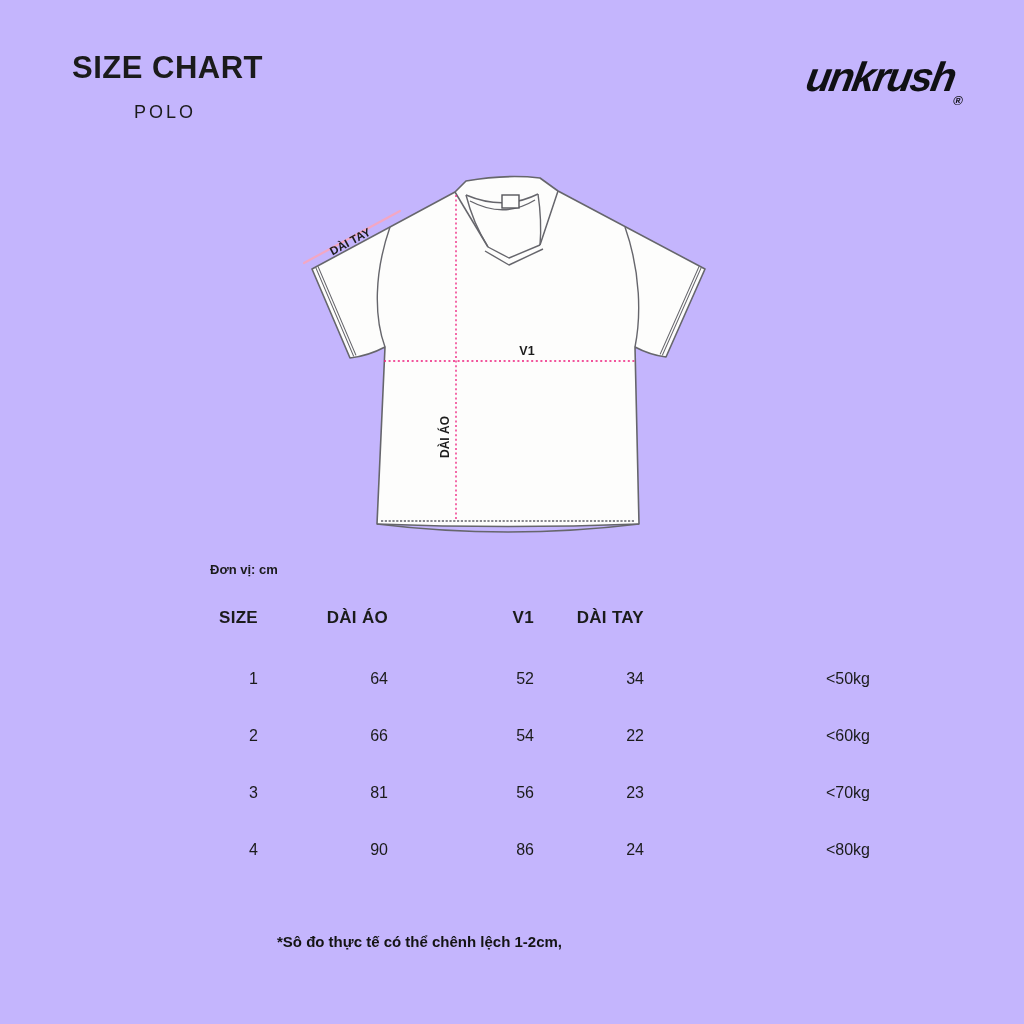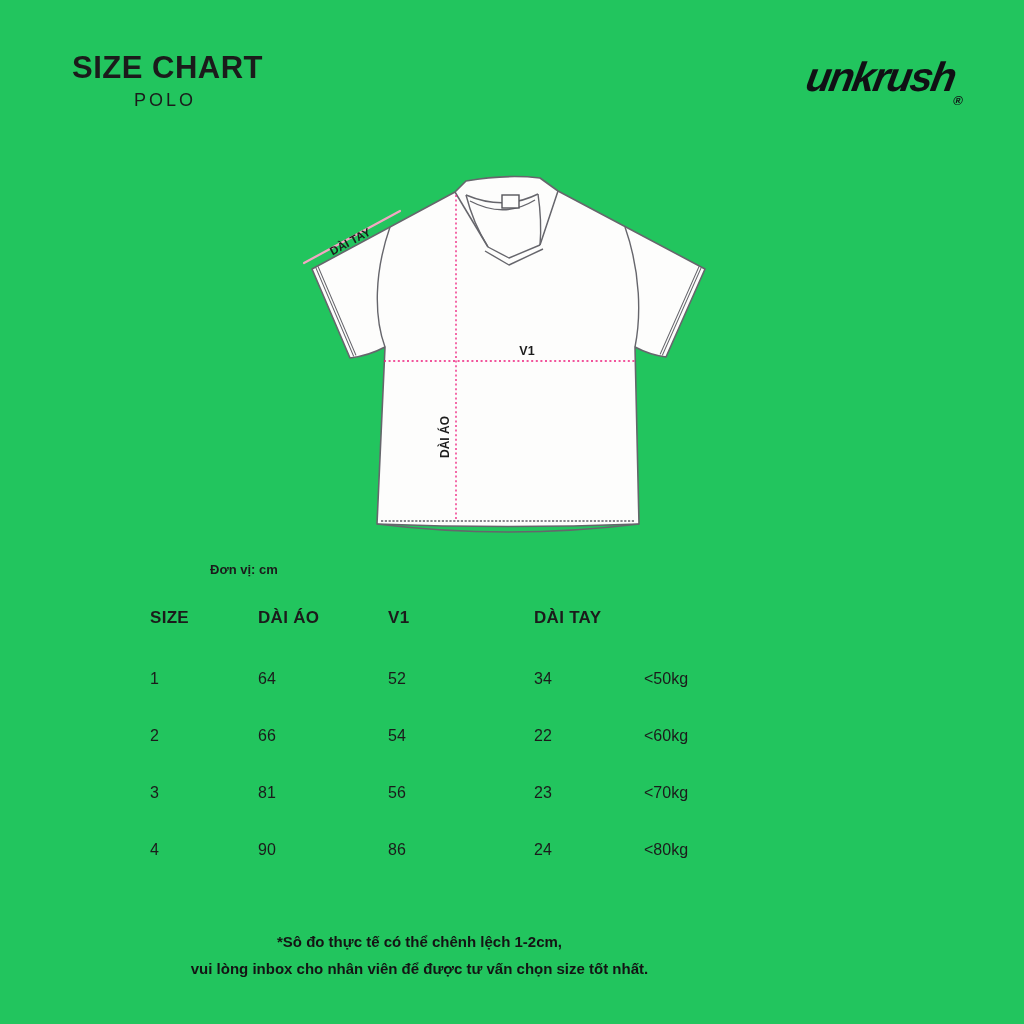--- a/index.html
+++ b/index.html
@@ -1,41 +1,41 @@
 <!DOCTYPE html>
 <html><head>
 <meta charset="utf-8">
 <style>
   html,body{margin:0;padding:0;background:#fafaf8;}
   .canvas{
-    position:relative;width:1024px;height:1024px;background:#22c55e;
+    position:relative;width:1024px;height:1024px;background:#c4b5fd;
     font-family:"Liberation Sans","DejaVu Sans",sans-serif;color:#1b1b1b;overflow:hidden;
   }
   
   .title-block{position:absolute;left:72px;top:50px;width:186px;text-align:center;}
   .title{font-size:31px;font-weight:700;letter-spacing:.5px;white-space:nowrap;}
-  .subtitle{font-size:18px;font-weight:400;letter-spacing:3px;margin-top:4px;}
+  .subtitle{font-size:18px;font-weight:400;letter-spacing:3px;margin-top:16px;}
   .logo{
     position:absolute;right:58px;top:54px;
     font-style:italic;font-weight:800;font-size:41px;letter-spacing:-2px;
     transform:skewX(-10deg);white-space:nowrap;color:#101014;
   }
   .logo .reg{font-size:13px;font-weight:700;letter-spacing:0;margin-left:3px;vertical-align:-14px;font-style:normal;}
   
   .diagram{position:absolute;left:290px;top:155px;}
   
   .unit-note{position:absolute;left:186px;top:562px;font-size:13px;font-weight:700;margin-left:24px;}
   
   .size-table{position:absolute;left:150px;top:600px;width:720px;}
   .t-row{display:grid;grid-template-columns:108px 130px 146px 110px 226px;align-items:center;}
   .t-head{height:36px;}
   .t-head .cell{font-weight:700;font-size:17px;letter-spacing:.3px;}
   .t-body .t-row{height:57px;}
   .t-body .t-row:first-child{margin-top:14px;}
-  .cell{text-align:left;font-size:16px;}
+  .cell{text-align:right;font-size:16px;}
   
   .footnote{
     position:absolute;left:0;top:928px;width:839px;text-align:center;
     font-size:15px;font-weight:700;line-height:27px;color:#141414;
   }
 </style>
 </head>
 <body>
 
 <div class="canvas">
@@ -115,16 +115,15 @@
         <div class="cell">90</div>
         <div class="cell">86</div>
         <div class="cell">24</div>
         <div class="cell">&lt;80kg</div>
       </div>
     </div>
   </div>
 
   <div class="footnote">
     <div>*Sô đo thực tế có thể chênh lệch 1-2cm,</div>
-    <div>vui lòng inbox cho nhân viên để được tư vấn chọn size tốt nhất.</div>
   </div>
 
 </div>
 
 </body></html>

